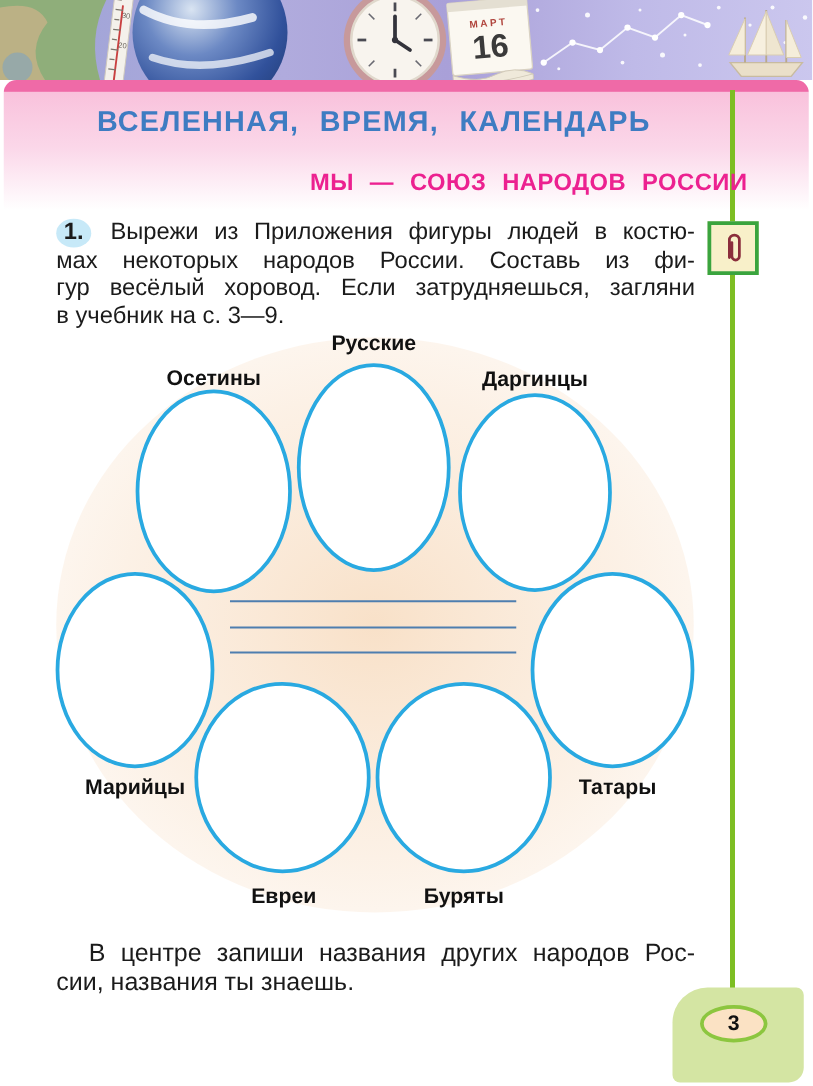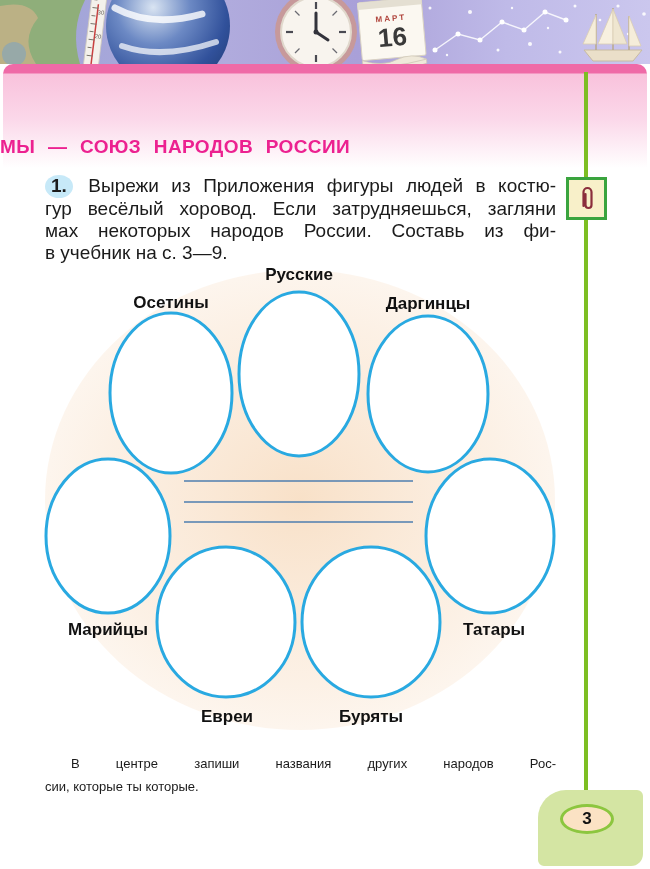--- a/index.html
+++ b/index.html
@@ -11,21 +11,21 @@
 
   
   .pink-band{position:absolute;left:3px;top:64px;width:644px;height:104px;z-index:1;
     border-radius:10px 10px 0 0;
     background:linear-gradient(180deg,var(--c-band_top) 0px,var(--c-band_top) 9px,
                var(--c-band_pink) 10px,#fbd7e9 52%,#ffffff 100%);}
   .section-title{position:absolute;left:0;top:84px;width:598px;z-index:3;
     text-align:center;font-size:23px;font-weight:bold;letter-spacing:1px;word-spacing:9px;
     color:var(--c-title_blue);}
   .chapter-title{position:absolute;left:0;top:136px;width:598px;z-index:3;
-    text-align:left;font-size:19px;font-weight:bold;letter-spacing:.4px;word-spacing:7px;
+    text-align:right;font-size:19px;font-weight:bold;letter-spacing:.4px;word-spacing:7px;
     color:var(--c-subtitle_pink);}
 
   
   .green-line{position:absolute;left:584px;top:72px;width:4px;height:732px;z-index:2;
     background:var(--c-green_line);}
   .clip-box{position:absolute;left:566px;top:177px;width:35px;height:37px;z-index:3;
     background:var(--c-clip_bg);border:3px solid var(--c-clip_border);
     display:flex;align-items:center;justify-content:center;}
   .page-tab{position:absolute;left:538px;top:790px;width:105px;height:76px;z-index:2;
     background:var(--c-tab_fill);border-radius:28px 6px 12px 6px;}
@@ -35,21 +35,21 @@
     font-size:17px;font-weight:bold;color:#111;}
 
   
   .task{position:absolute;left:45px;top:175px;width:511px;z-index:2;
     font-size:19px;line-height:22px;}
   .tline{text-align:justify;text-align-last:justify;white-space:normal;}
   .tline.plain{text-align-last:left;}
   .badge{display:inline-block;background:var(--c-badge_bg);border-radius:50%;
     padding:0 6px 1px 6px;font-weight:bold;margin-right:3px;}
   .note{position:absolute;left:45px;top:752px;width:511px;z-index:2;
-    font-size:13px;line-height:23px;}
+    font-size:20px;line-height:23px;}
   .note .indent{text-indent:26px;}
 
   
   .diagram{position:absolute;left:0;top:262px;z-index:1;}
   .node-ellipse{fill:#ffffff;stroke:var(--c-ellipse_stroke);stroke-width:3;}
   .write-lines line{stroke:var(--c-write_line);stroke-width:1.6;}
   .nlabel{font-family:"Liberation Sans","DejaVu Sans",sans-serif;
     font-size:17px;font-weight:bold;fill:#111;text-anchor:middle;}
   .collage-text{font-family:"Liberation Sans","DejaVu Sans",sans-serif;text-anchor:middle;}
 </style>
@@ -151,33 +151,34 @@
       <path d="M584,50 h58 l-9,11 h-40 Z" fill="#EADFC9" stroke="#C8BBA0" stroke-width="1"></path>
       <path d="M596,14 V50 M613,8 V50 M629,16 V50" stroke="#B9A98C" stroke-width="1.5"></path>
       <path d="M596,15 L583,44 L596,44 Z" fill="#F5EDDA" stroke="#D9CDB2" stroke-width=".8"></path>
       <path d="M613,9 L598,44 L613,44 Z" fill="#F7F0DF" stroke="#D9CDB2" stroke-width=".8"></path>
       <path d="M613,9 L627,44 L613,44 Z" fill="#EFE6D0" stroke="#D9CDB2" stroke-width=".8"></path>
       <path d="M629,16 L641,46 L629,46 Z" fill="#F5EDDA" stroke="#D9CDB2" stroke-width=".8"></path>
     </g>
   </svg>
 
   <div class="pink-band"></div>
+  <div class="section-title">ВСЕЛЕННАЯ, ВРЕМЯ, КАЛЕНДАРЬ</div>
   <div class="chapter-title">МЫ — СОЮЗ НАРОДОВ РОССИИ</div>
 
   <div class="green-line"></div>
   <div class="clip-box">
     <svg width="20" height="30" viewBox="0 0 20 30">
       <path d="M6.5 22 V8 a4 4 0 0 1 8 0 v13 a3 3 0 1 1 -6 0 V10" fill="none" stroke="var(--c-clip_color)" stroke-width="2.2" stroke-linecap="round"></path>
     </svg>
   </div>
 
   <div class="task">
     <div class="tline"><span class="badge">1.</span> <span>Вырежи из Приложения фигуры людей в костю-</span></div>
+    <div class="tline">мах некоторых народов России. Составь из фи-</div>
     <div class="tline">гур весёлый хоровод. Если затрудняешься, загляни</div>
-    <div class="tline">мах некоторых народов России. Составь из фи-</div>
     <div class="tline plain">в учебник на с. 3—9.</div>
   </div>
 
   <svg class="diagram" width="650" height="478" viewBox="0 0 650 478">
     <defs>
       <radialGradient id="peach" cx=".5" cy=".5" r=".72">
         <stop offset="0" stop-color="#F8DFC5" stop-opacity=".95"></stop>
         <stop offset=".55" stop-color="#FAE7D4" stop-opacity=".6"></stop>
         <stop offset="1" stop-color="#FAE7D4" stop-opacity="0"></stop>
       </radialGradient>
@@ -203,19 +204,19 @@
       <text class="nlabel" x="428" y="47">Даргинцы</text>
       <text class="nlabel" x="108" y="373">Марийцы</text>
       <text class="nlabel" x="494" y="373">Татары</text>
       <text class="nlabel" x="227" y="460">Евреи</text>
       <text class="nlabel" x="371" y="460">Буряты</text>
     </g>
   </svg>
 
   <div class="note">
     <div class="tline indent">В центре запиши названия других народов Рос-</div>
-    <div class="tline plain">сии, которые ты которые.</div>
+    <div class="tline plain">сии, названия ты знаешь.</div>
   </div>
 
   <div class="page-tab"></div>
   <div class="page-oval">3</div>
 
 </div>
 
 </body></html>

